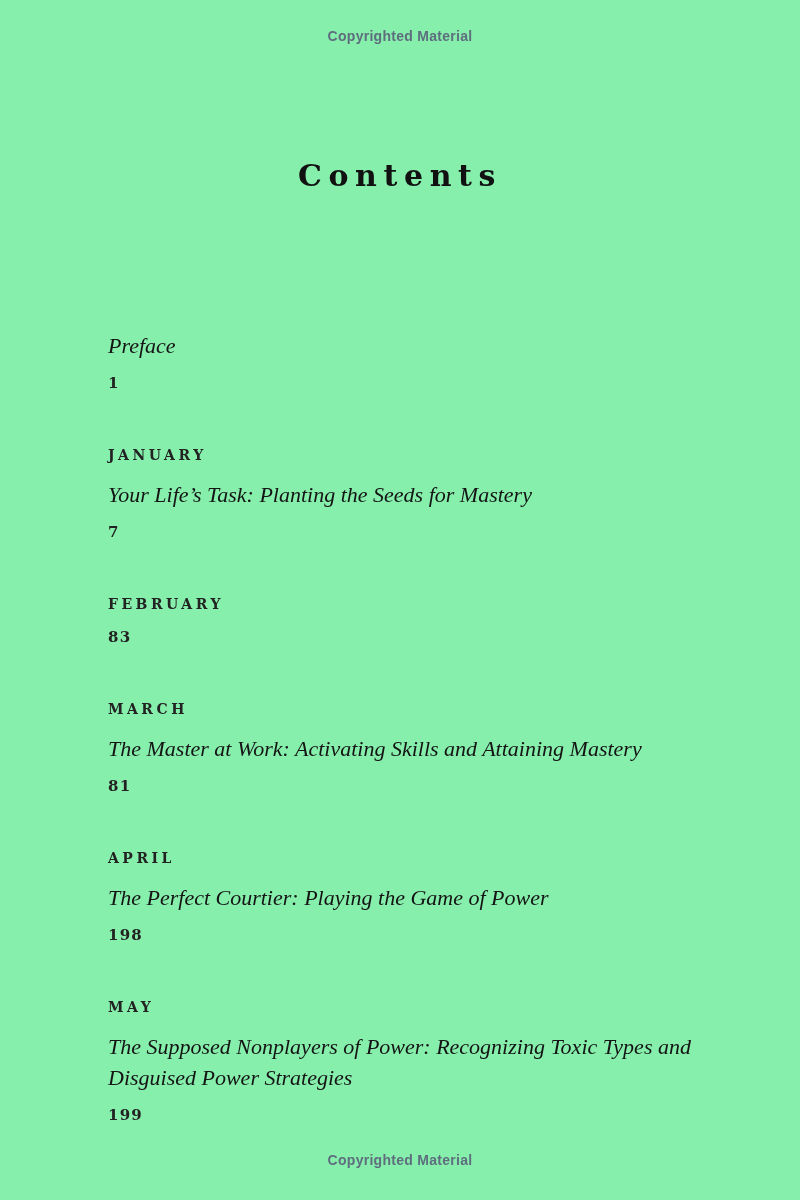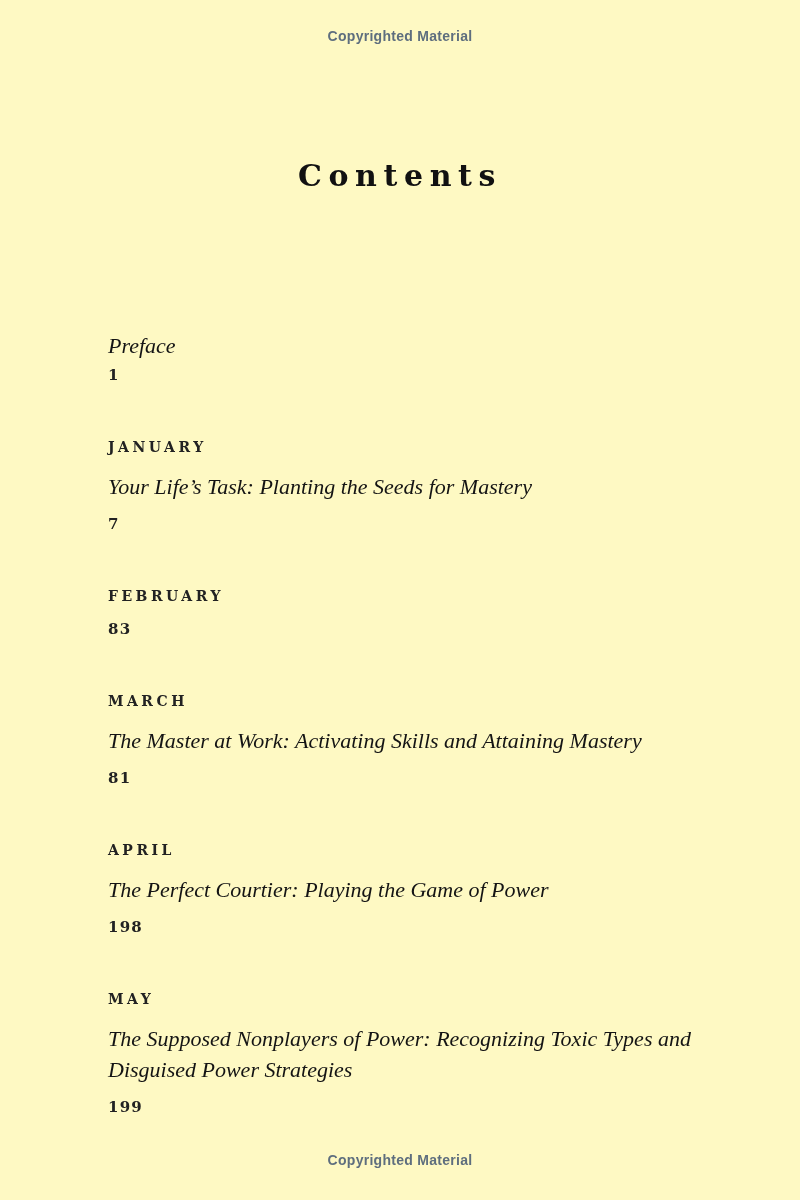--- a/index.html
+++ b/index.html
@@ -9,21 +9,21 @@
       height: 1200px;
       position: relative;
       font-family: "Liberation Serif", serif;
       color: #1c1c1c;
       overflow: hidden;
     }
     .page {
       position: relative;
       width: 800px;
       height: 1200px;
-      background: #fef9c3;
+      background: #86efac;
     }
     .watermark {
       position: absolute;
       left: 0;
       width: 100%;
       text-align: center;
       font-family: "Liberation Sans", sans-serif;
       font-size: 14px;
       font-weight: bold;
       color: #5e6e7e;
@@ -61,21 +61,21 @@
     .entry-title {
       font-family: "Liberation Serif", serif;
       font-style: italic;
       font-size: 22px;
       font-weight: 500;
       line-height: 1.45;
       color: #141414;
       max-width: 600px;
       margin-bottom: 12px;
     }
-    .entry.preface .entry-title { margin-bottom: 4px; }
+    .entry.preface .entry-title { margin-bottom: 12px; }
     .entry-page {
       font-family: "DejaVu Serif", "Liberation Serif", serif;
       font-size: 15px;
       font-weight: 600;
       letter-spacing: 0.08em;
       color: #222222;
     }
   </style>
 </head>
 <body>

